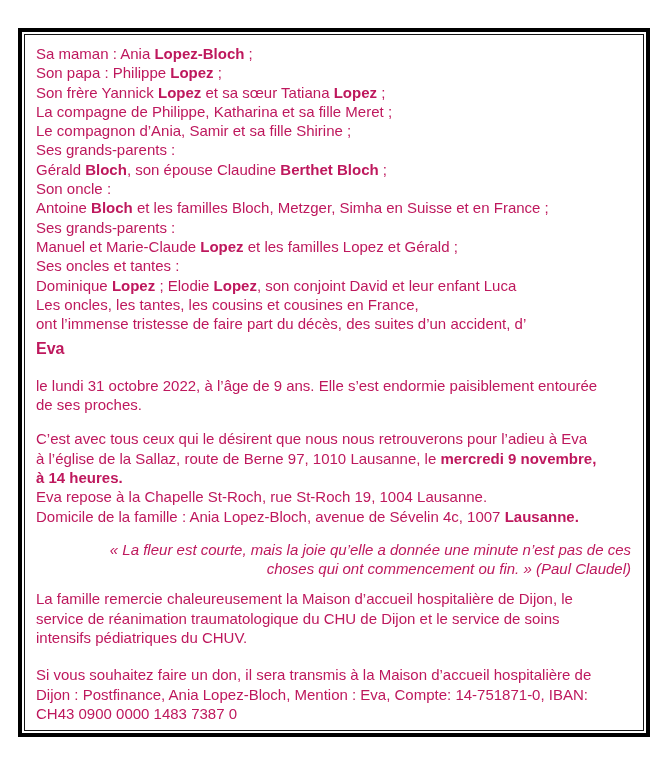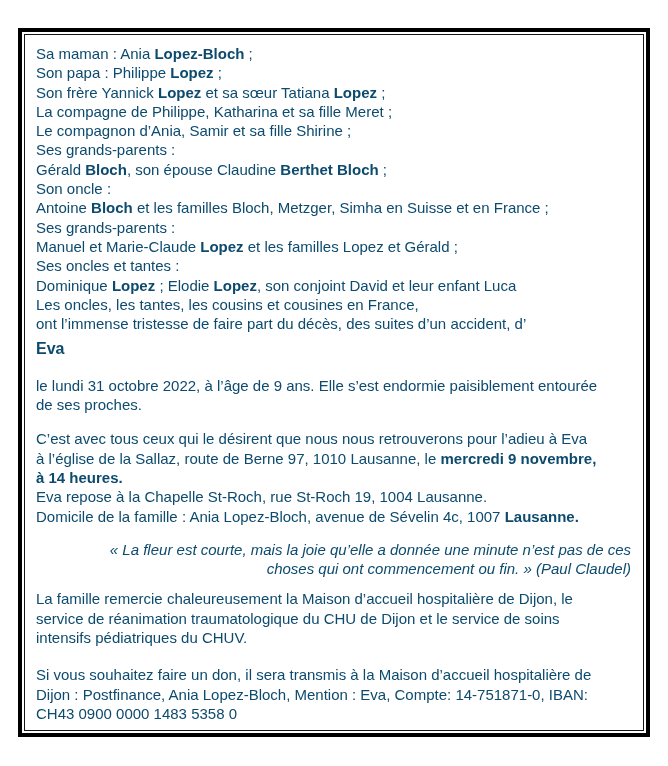--- a/index.html
+++ b/index.html
@@ -37,21 +37,21 @@
   .para { margin: 0; }
   .para + .para { margin-top: 15px; }
   .para.title-para { margin-top: 6px; }
   .para.title-para + .para { margin-top: 17px; }
   .para.quote-para { margin-top: 14px; text-align: right; }
   .para.quote-para + .para { margin-top: 11px; }
   .para.donation-para { margin-top: 18px; }
   .line {
     font-size: 15px;
     line-height: 19.3px;
-    color: #0c4a6e;
+    color: #be185d;
     white-space: pre;
   }
   .title-para .line {
     font-size: 16px;
     font-weight: bold;
   }
   .quote-para .line {
     font-style: italic;
   }
   .seg-b { font-weight: bold; }
@@ -100,18 +100,18 @@
             <div class="line"><span class="seg-i">choses qui ont commencement ou fin. » (Paul Claudel)</span></div>
           </div>
           <div class="para">
             <div class="line"><span>La famille remercie chaleureusement la Maison d’accueil hospitalière de Dijon, le</span></div>
             <div class="line"><span>service de réanimation traumatologique du CHU de Dijon et le service de soins</span></div>
             <div class="line"><span>intensifs pédiatriques du CHUV.</span></div>
           </div>
           <div class="para donation-para">
             <div class="line"><span>Si vous souhaitez faire un don, il sera transmis à la Maison d’accueil hospitalière de</span></div>
             <div class="line"><span>Dijon : Postfinance, Ania Lopez-Bloch, Mention : Eva, Compte: 14-751871-0, IBAN:</span></div>
-            <div class="line"><span>CH43 0900 0000 1483 5358 0</span></div>
+            <div class="line"><span>CH43 0900 0000 1483 7387 0</span></div>
           </div>
         </div>
     </div>
   </div>
 </div>
 
 </body></html>

